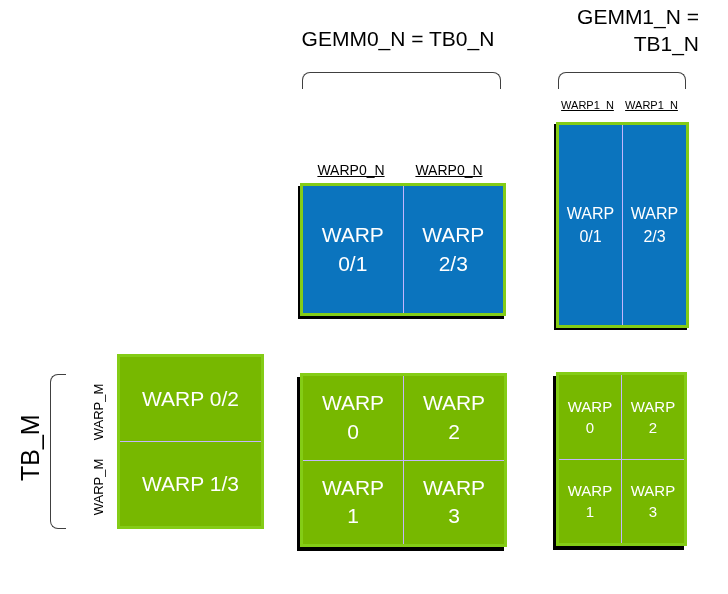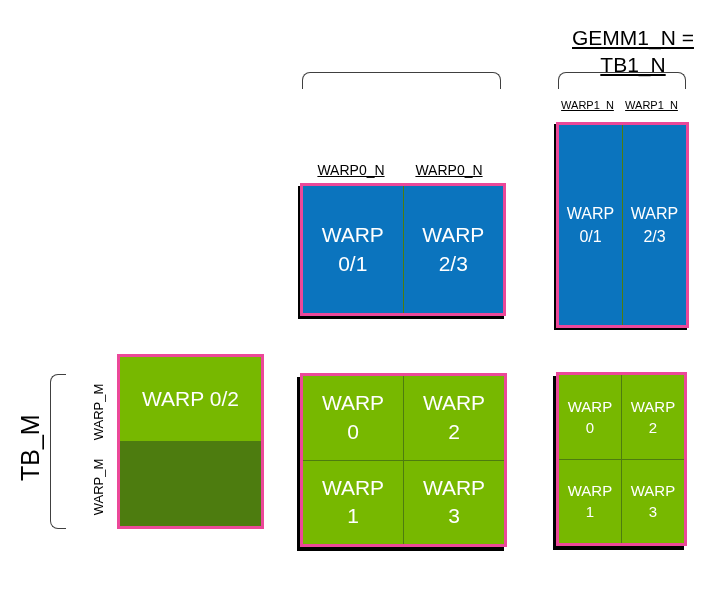--- a/index.html
+++ b/index.html
@@ -3,21 +3,21 @@
 <meta charset="utf-8">
 <style>
   html,body{margin:0;padding:0;background:#fff;}
   .canvas{
     position:relative;width:728px;height:594px;background:#ffffff;
     font-family:"Liberation Sans",sans-serif;overflow:hidden;color:#000;
   }
   .abs{position:absolute;}
   .title{font-size:21px;line-height:1.3;color:#000;white-space:pre-line;}
   .t0{left:288px;top:25px;width:220px;text-align:center;}
-  .t1{left:567px;top:24px;width:132px;text-align:center;text-decoration:underline;}
+  .t1{left:567px;top:3px;width:132px;text-align:right;}
   .smlabel{position:absolute;color:#000;text-align:center;text-decoration:underline;}
   .lbl13{font-size:14px;}
   .lbl11{font-size:11px;}
   .hbracket{
     position:absolute;height:16px;
     border-top:1.5px solid #404040;border-left:1.5px solid #404040;border-right:1.5px solid #404040;
     border-radius:8px 8px 0 0;
   }
   .hb0{left:302px;top:72px;width:197px;}
   .hb1{left:558px;top:72px;width:126px;}
@@ -26,21 +26,21 @@
     border-top:1.5px solid #404040;border-left:1.5px solid #404040;border-bottom:1.5px solid #404040;
     border-radius:8px 0 0 8px;
     left:50px;top:374px;height:153px;
   }
   .rot{transform:rotate(-90deg);}
   .tbm{left:1px;top:437px;width:58px;height:30px;font-size:25px;line-height:30px;text-align:center;}
   .warpm1{left:69px;top:405px;width:60px;height:14px;font-size:13px;line-height:14px;text-align:center;}
   .warpm2{left:69px;top:480px;width:60px;height:14px;font-size:13px;line-height:14px;text-align:center;}
   .grid{
     position:absolute;display:grid;gap:1px;
-    background:#4d7c0f;border:3px solid #ec4899;
+    background:#c4b5fd;border:3px solid #84cc16;
   }
   .cell{
     display:flex;align-items:center;justify-content:center;
     text-align:center;color:#ffffff;white-space:pre-line;font-weight:400;
   }
   .blue{background:#0b74be;}
   .green{background:#77b800;}
   .blue-center{left:300px;top:183px;width:200px;height:127px;grid-template-columns:1fr 1fr;box-shadow:-2px 3px 0 #000;}
   .blue-center .cell{font-size:21px;line-height:1.35;}
   .blue-right{left:556px;top:122px;width:127px;height:200px;grid-template-columns:1fr 1fr;box-shadow:-2px 2px 0 #000;}
@@ -54,20 +54,21 @@
   .wn0a{left:302px;top:162px;width:98px;}
   .wn0b{left:400px;top:162px;width:98px;}
   .wn1a{left:556px;top:99px;width:63px;}
   .wn1b{left:620px;top:99px;width:63px;}
 </style>
 </head>
 <body>
 
 <div class="canvas">
 
+  <div class="abs title t0">GEMM0_N = TB0_N</div>
   <div class="abs title t1">GEMM1_N =
 TB1_N</div>
 
   <div class="hbracket hb0"></div>
   <div class="hbracket hb1"></div>
 
   <div class="smlabel lbl11 wn1a">WARP1_N</div>
   <div class="smlabel lbl11 wn1b">WARP1_N</div>
 
   <div class="smlabel lbl13 wn0a">WARP0_N</div>
@@ -87,20 +88,21 @@
 2/3</div>
   </div>
 
   <div class="abs rot tbm">TB_M</div>
   <div class="vbracket"></div>
   <div class="abs rot warpm1">WARP_M</div>
   <div class="abs rot warpm2">WARP_M</div>
 
   <div class="grid green-left">
     <div class="cell green">WARP 0/2</div>
+    <div class="cell green">WARP 1/3</div>
   </div>
 
   <div class="grid green-center">
     <div class="cell green">WARP
 0</div>
     <div class="cell green">WARP
 2</div>
     <div class="cell green">WARP
 1</div>
     <div class="cell green">WARP

